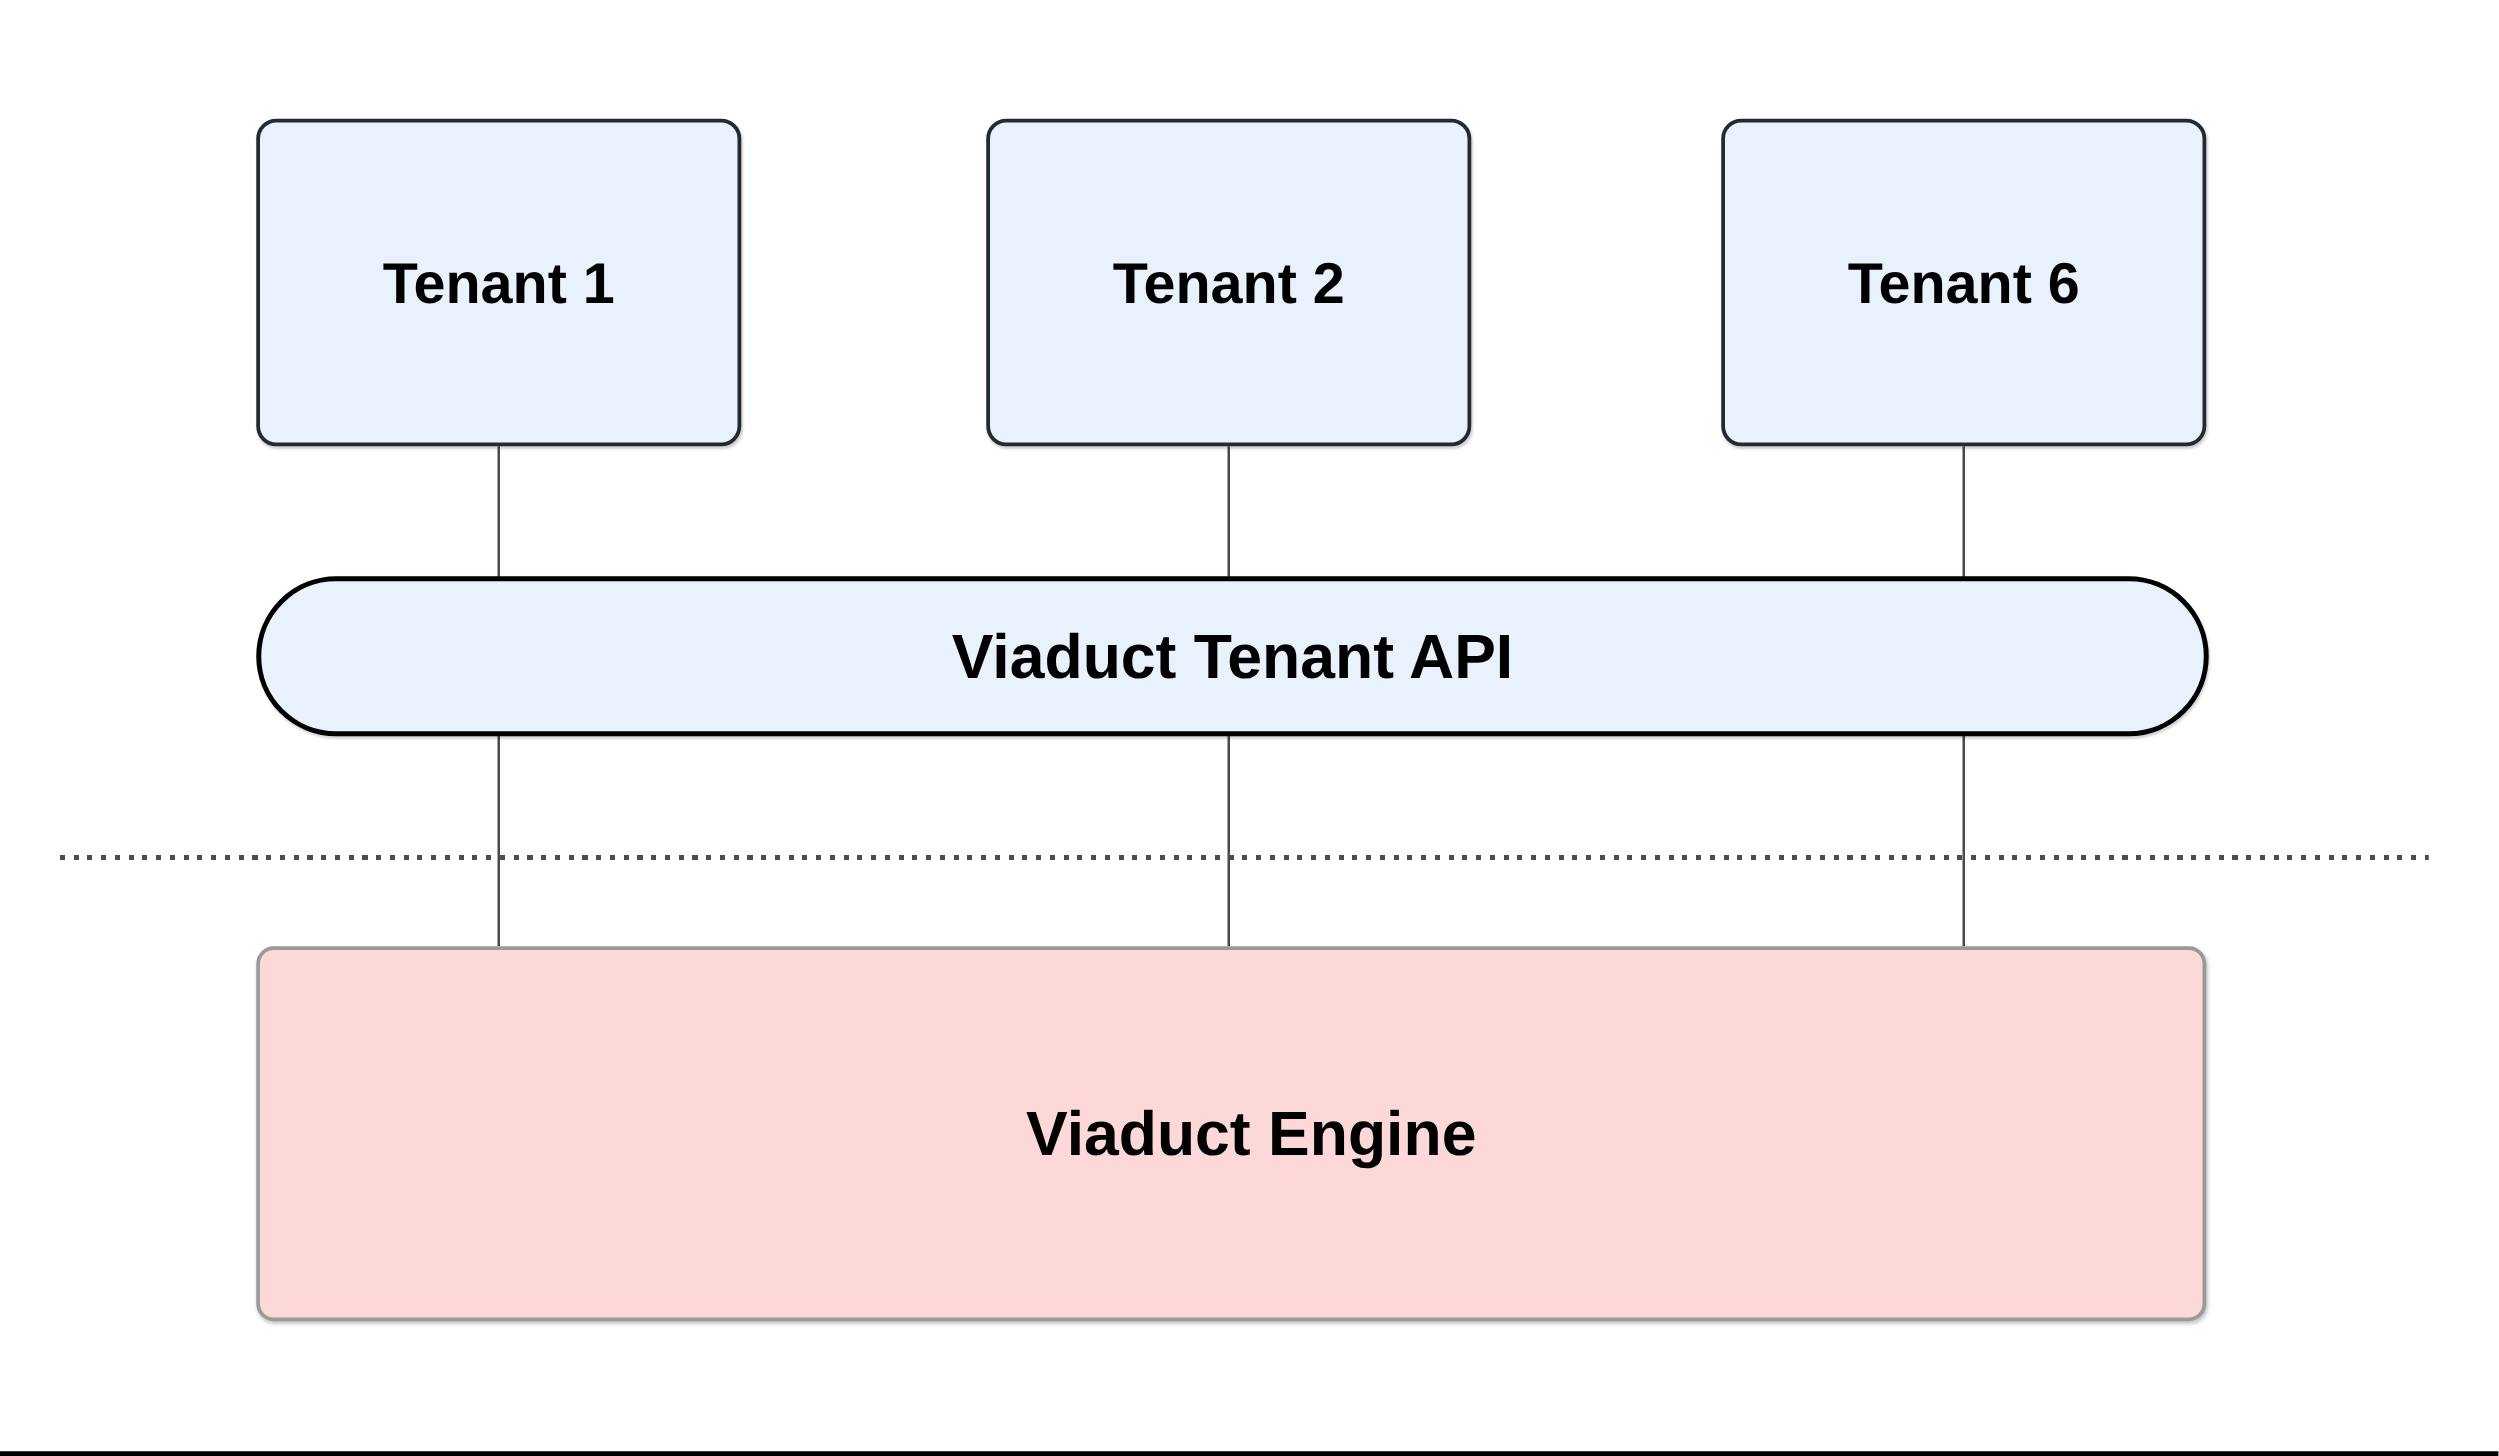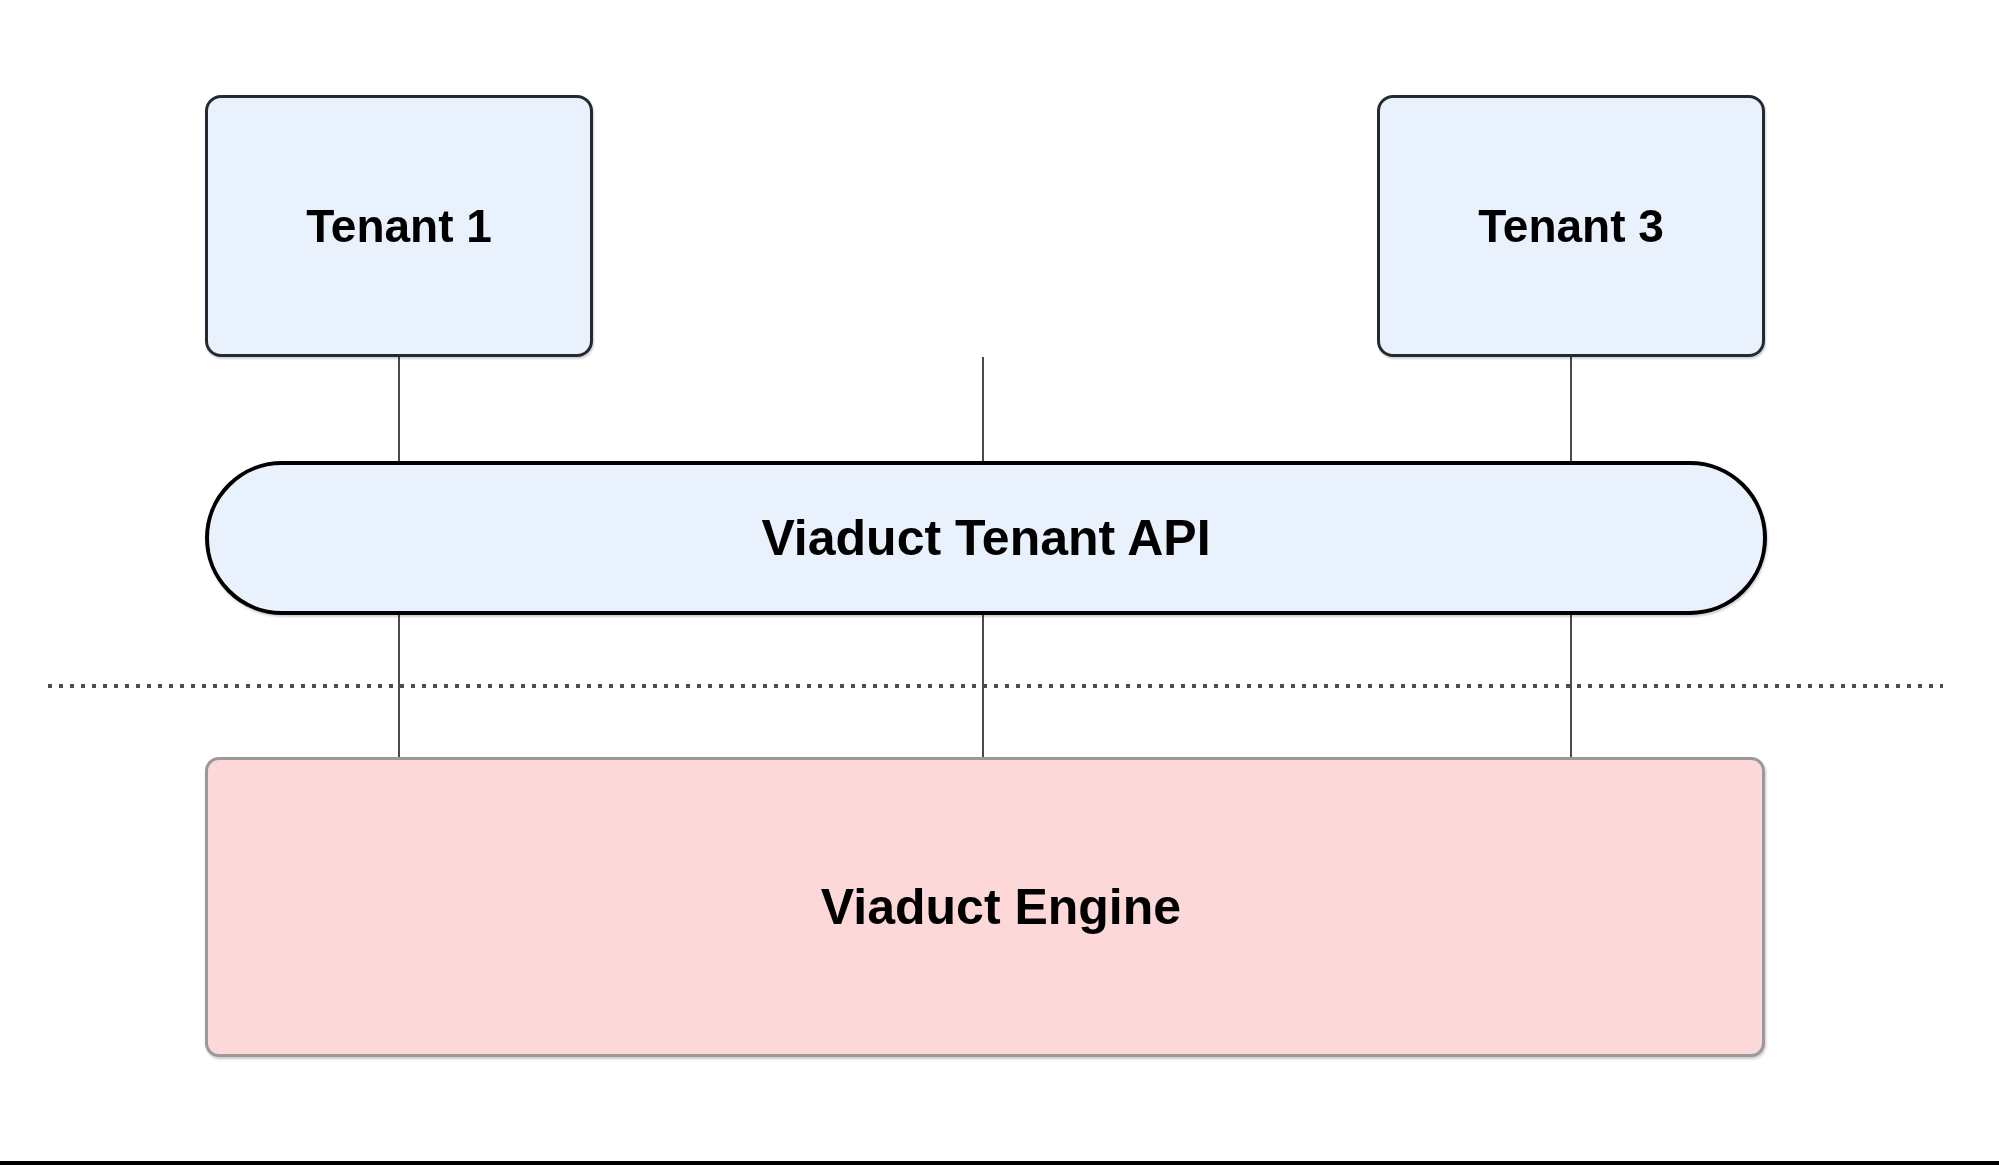--- a/index.html
+++ b/index.html
@@ -51,21 +51,21 @@
   .tenant-box.t1 { left: 205px; }
   .tenant-box.t2 { left: 789px; }
   .tenant-box.t3 { left: 1377px; }
 
   
   .api-pill {
     position: absolute;
     left: 205px;
     top: 461px;
     width: 1562px;
-    height: 154px;
+    height: 128px;
     box-sizing: border-box;
     background: var(--node-fill, #e9f1fc);
     border: 4px solid var(--pill-border, #000000);
     border-radius: 77px;
     display: flex;
     align-items: center;
     justify-content: center;
     font-size: 50px;
     color: #000000;
     z-index: 2;
@@ -124,22 +124,25 @@
 
 <div class="canvas">
 
   <div class="connector c1"></div>
   <div class="connector c2"></div>
   <div class="connector c3"></div>
 
   <div class="tenant-box t1">
     <span>Tenant 1</span>
   </div>
+  <div class="tenant-box t2">
+    <span>Tenant 2</span>
+  </div>
   <div class="tenant-box t3">
-    <span>Tenant 3</span>
+    <span>Tenant 6</span>
   </div>
 
   <div class="api-pill">
     <span>Viaduct Tenant API</span>
   </div>
 
   <div class="divider"></div>
 
   <div class="engine-box">
     <span>Viaduct Engine</span>

